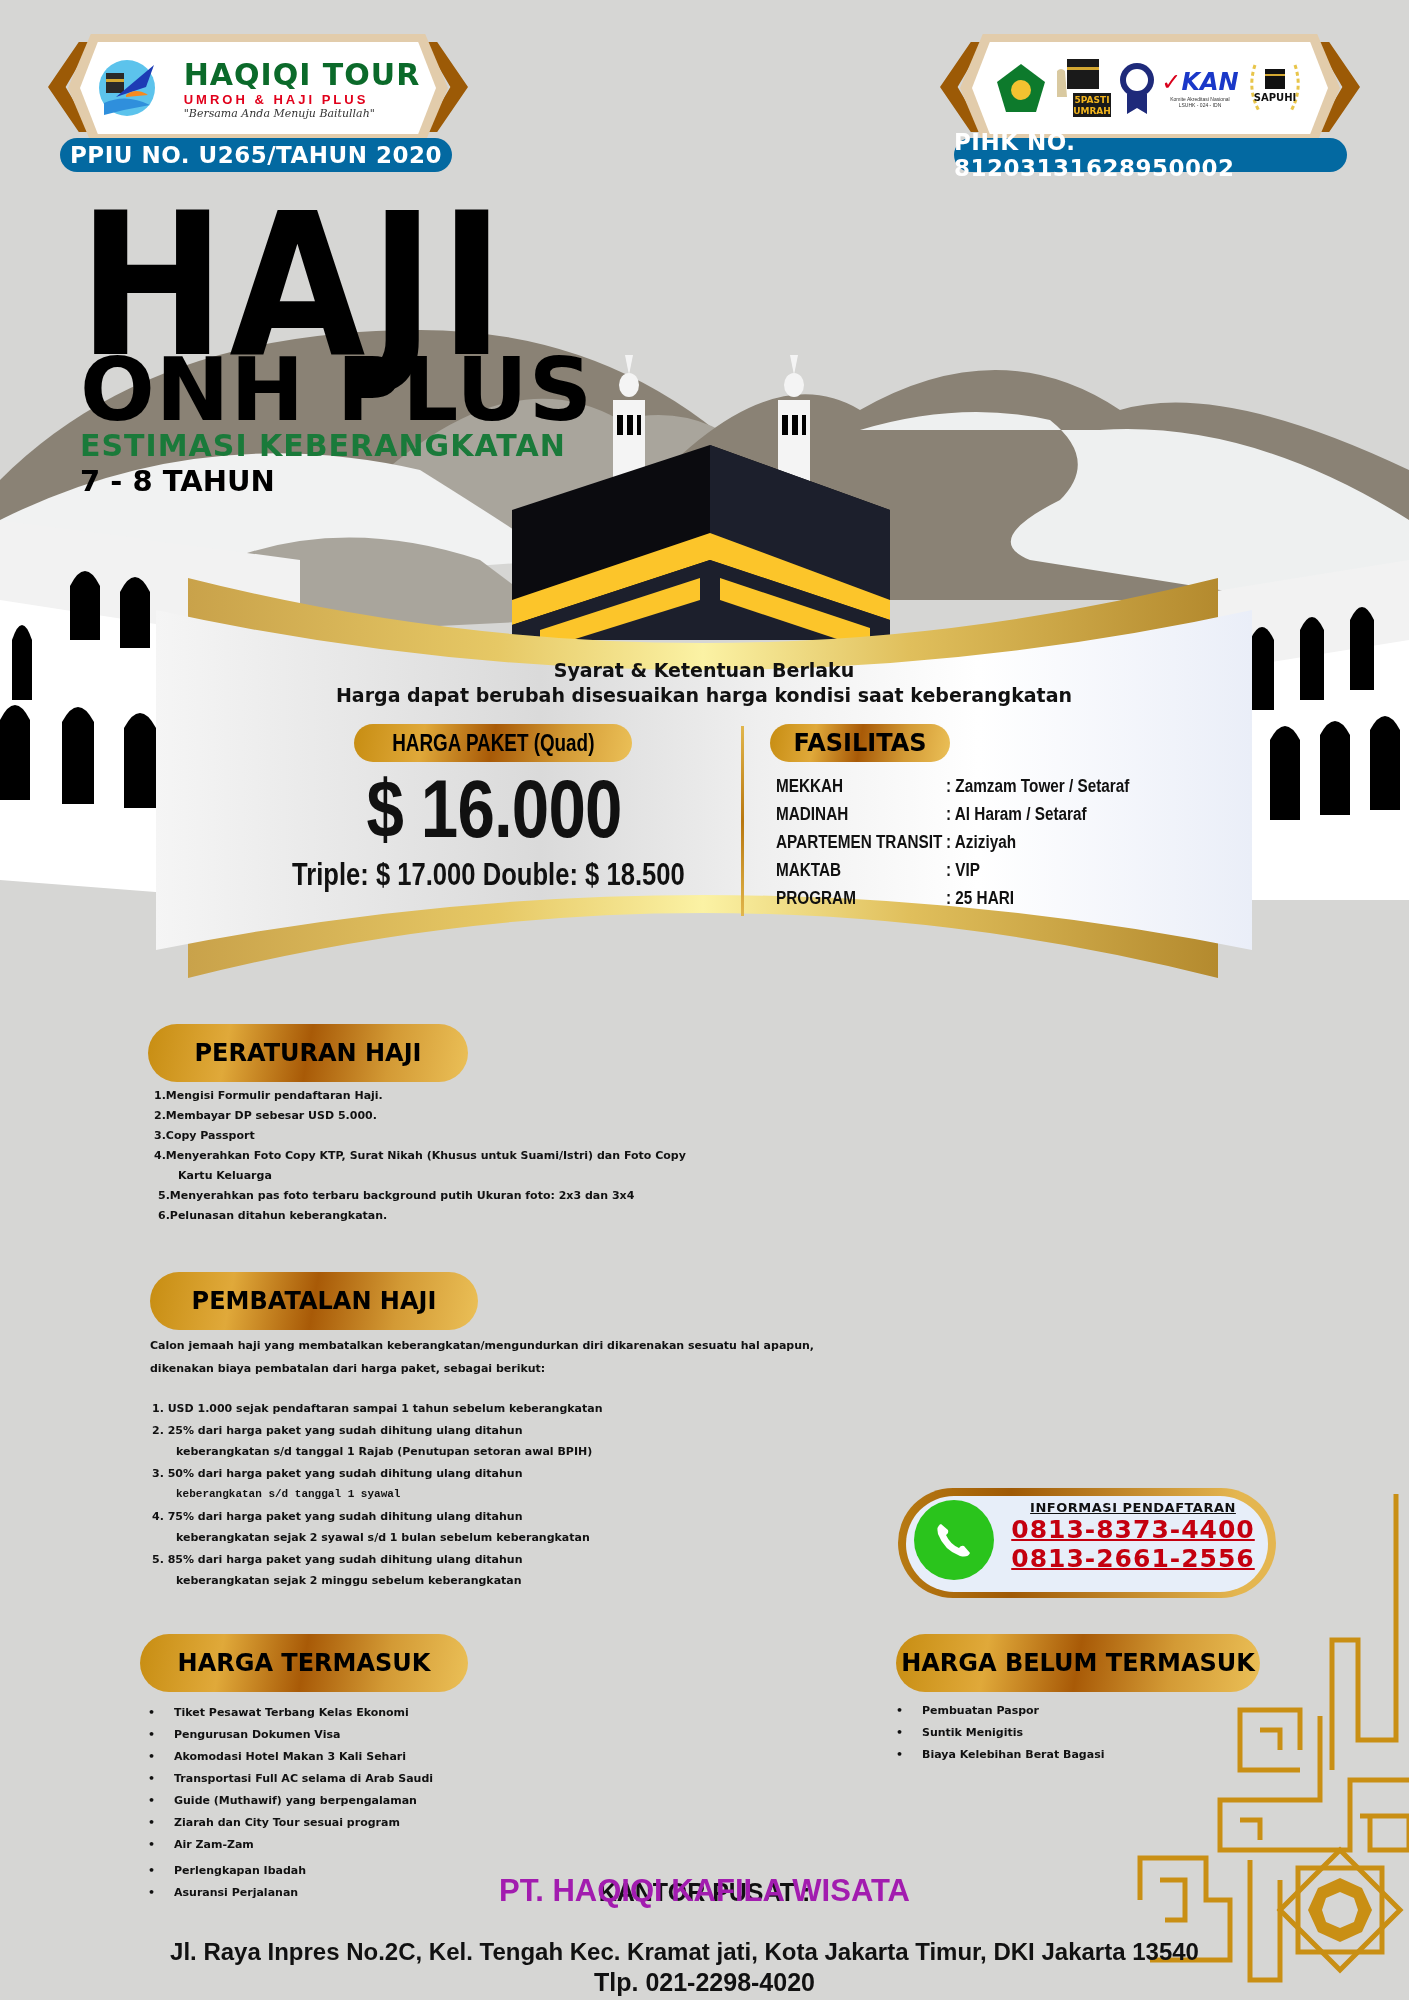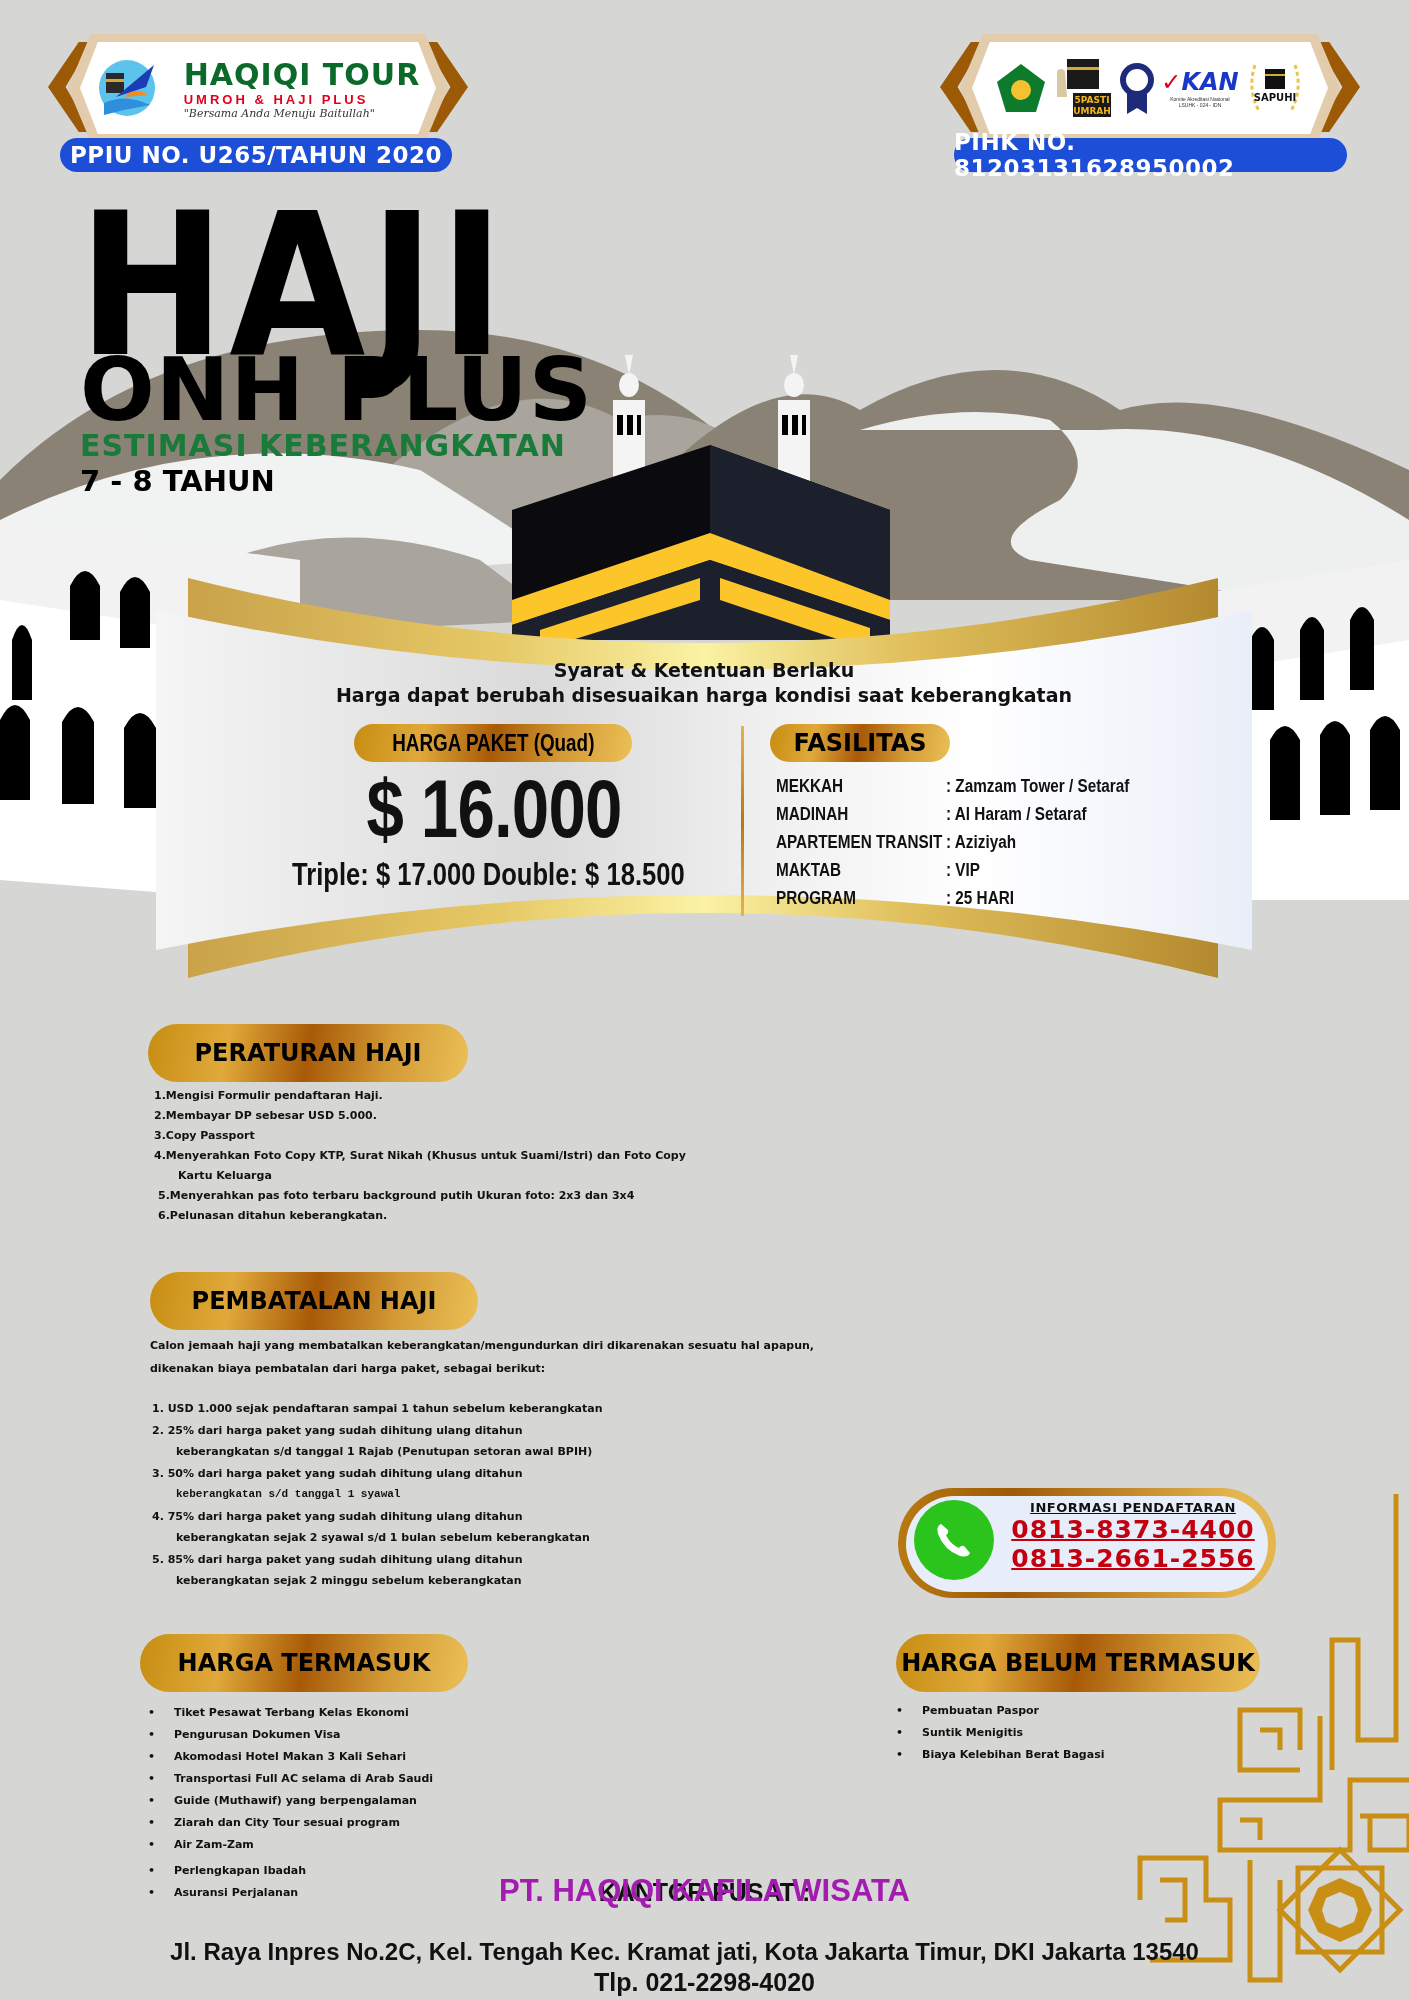--- a/index.html
+++ b/index.html
@@ -27,21 +27,21 @@
     clip-path: polygon(6% 0, 94% 0, 100% 50%, 94% 100%, 6% 100%, 0 50%);
   }
   .badge-frame .inner {
     position: absolute; left: 32px; right: 32px; top: 8px; height: 92px;
     background: #ffffff;
     clip-path: polygon(5% 0, 95% 0, 100% 50%, 95% 100%, 5% 100%, 0 50%);
     display: flex; align-items: center; justify-content: center; gap: 26px;
   }
   .reg-pill {
     position: absolute; height: 34px; border-radius: 17px;
-    background: #1d4ed8; color: #fff; font-weight: bold;
+    background: #0369a1; color: #fff; font-weight: bold;
     font-size: 23px; display: flex; align-items: center; justify-content: center;
     letter-spacing: 0.5px;
     font-family: "DejaVu Sans", sans-serif;
   }
   .logo-title { color: #0b6a2a; font-weight: 900; font-size: 30px; font-family: "DejaVu Sans", sans-serif; letter-spacing: 1px; }
   .logo-sub { color: #e1001b; font-weight: bold; font-size: 13px; letter-spacing: 3px; }
   .logo-tag { color: #333; font-style: italic; font-size: 11px; font-family: "DejaVu Serif", serif; }
 
   
   .title-haji {

